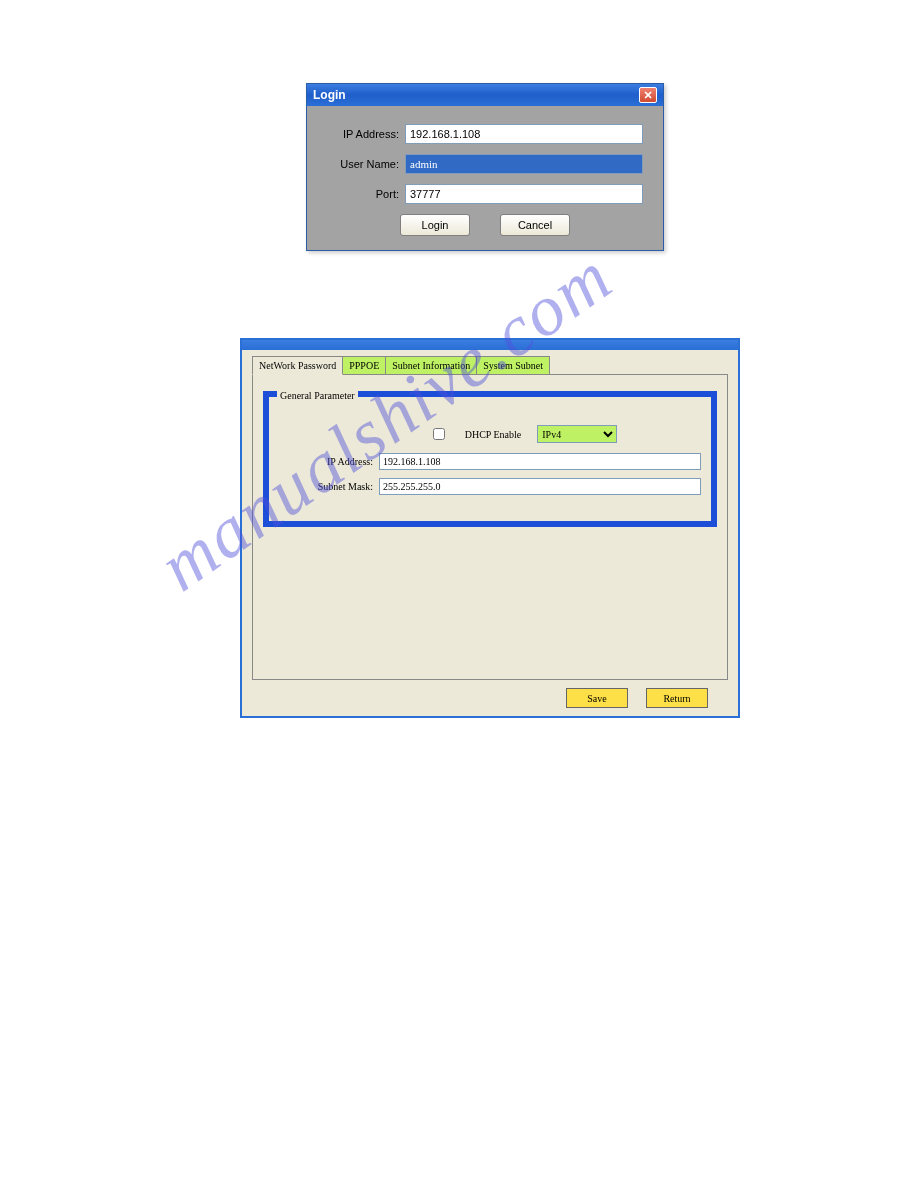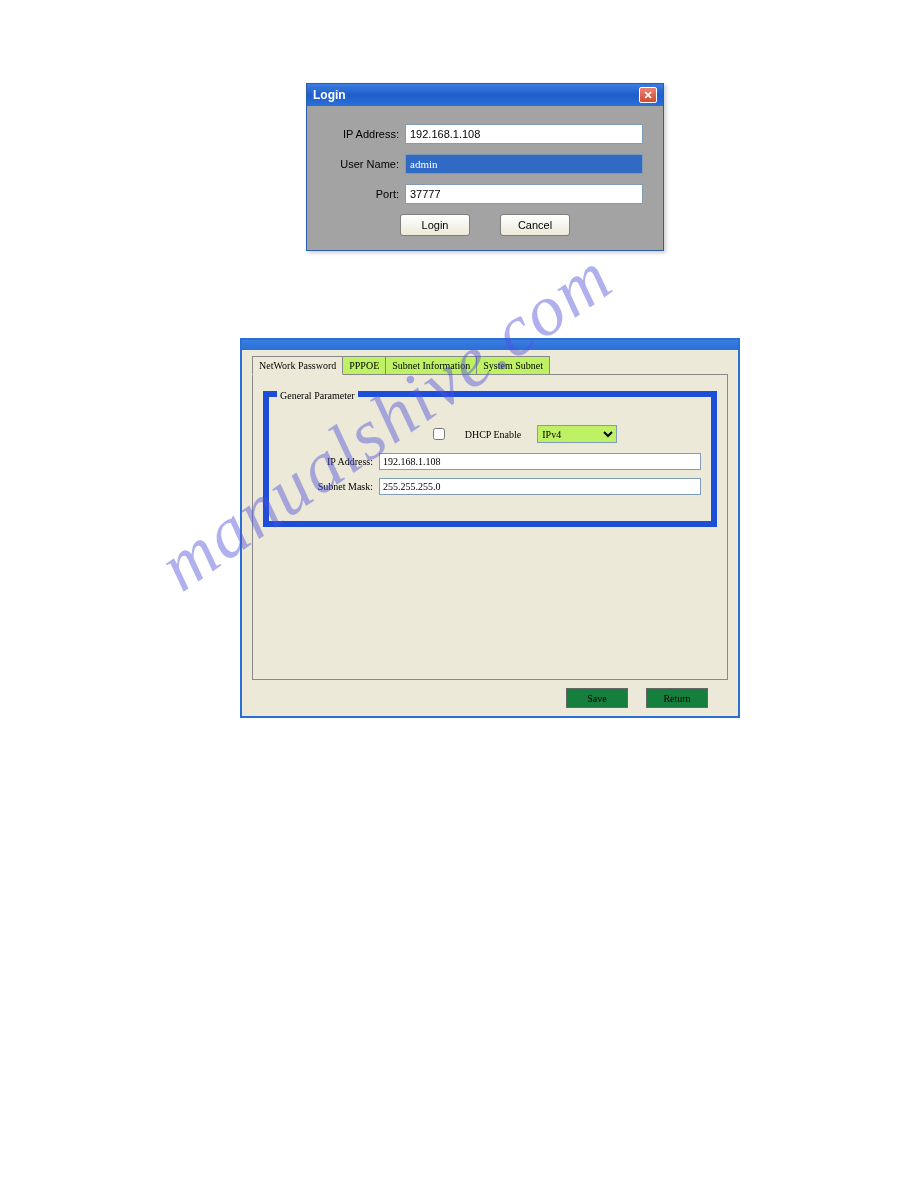--- a/index.html
+++ b/index.html
@@ -222,21 +222,21 @@
       display: flex;
       justify-content: flex-end;
       gap: 18px;
       margin-top: auto;
       padding-top: 8px;
       padding-right: 20px;
     }
     .flat-button {
       min-width: 62px;
       height: 20px;
-      background: #15803d;
+      background: #fde047;
       border: 1px solid #666;
       font-size: 10px;
       font-family: "SimSun", serif;
       cursor: pointer;
     }
   </style>
 </head>
 <body>
 
 <div class="watermark">manualshive.com</div>

